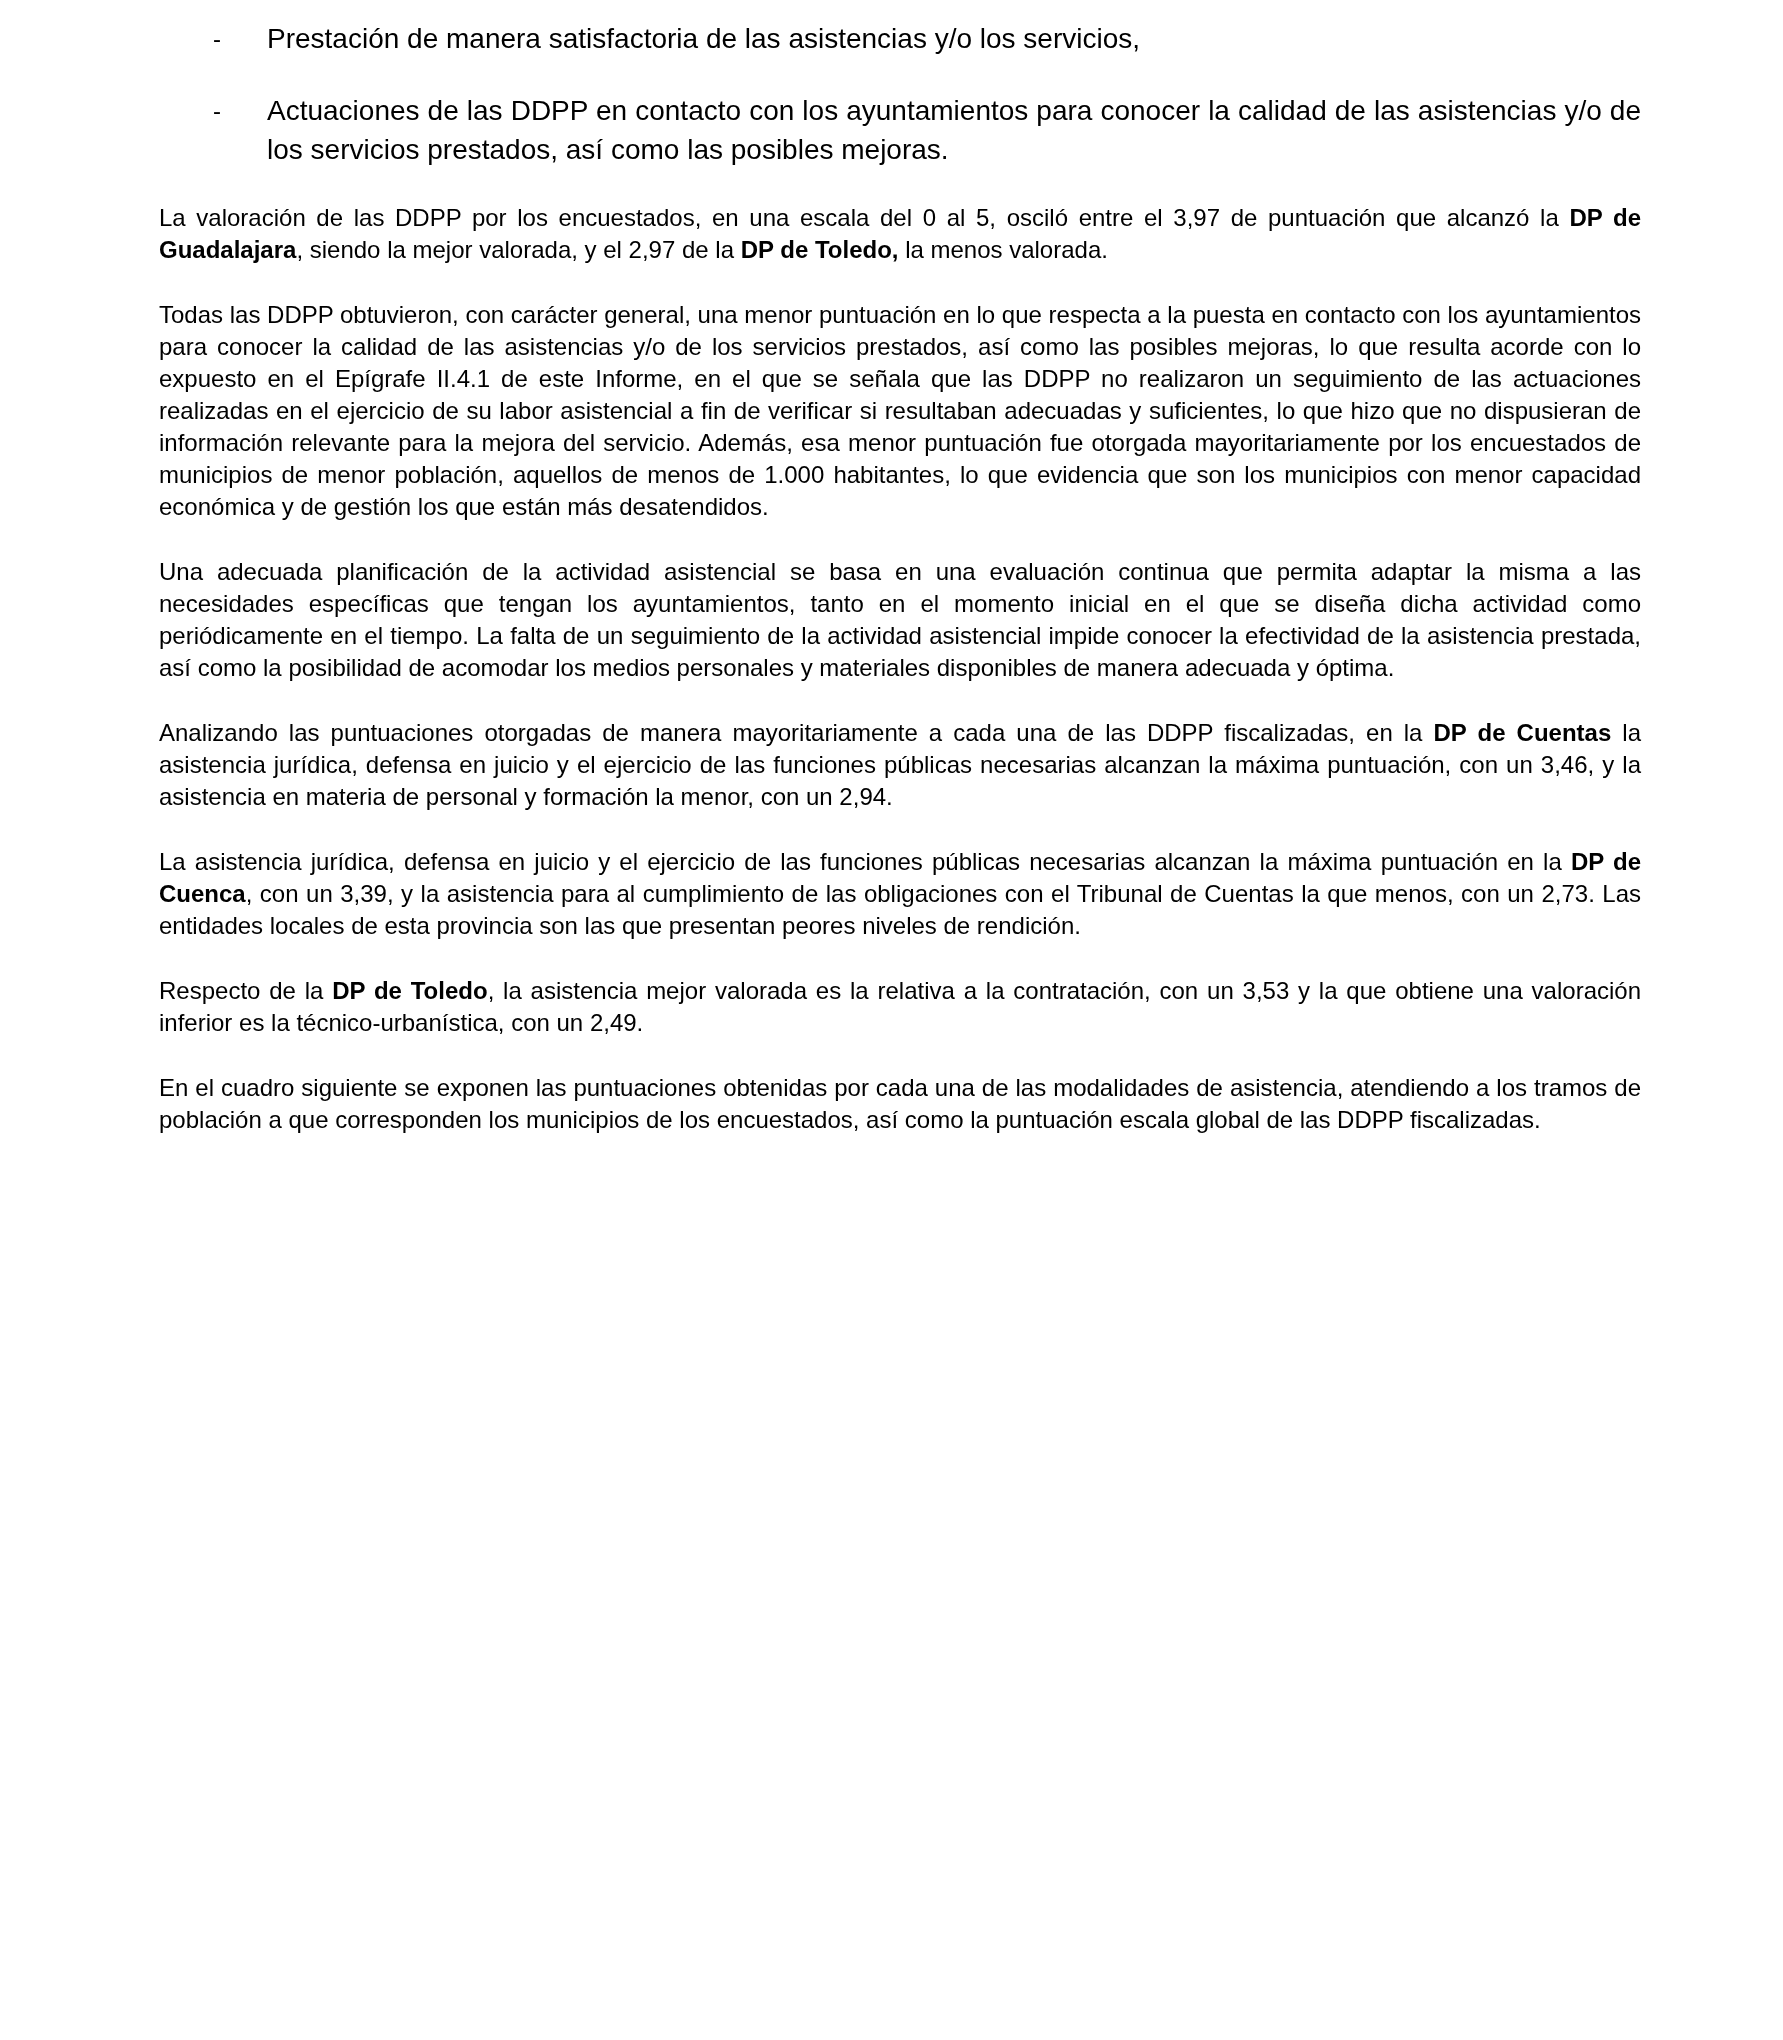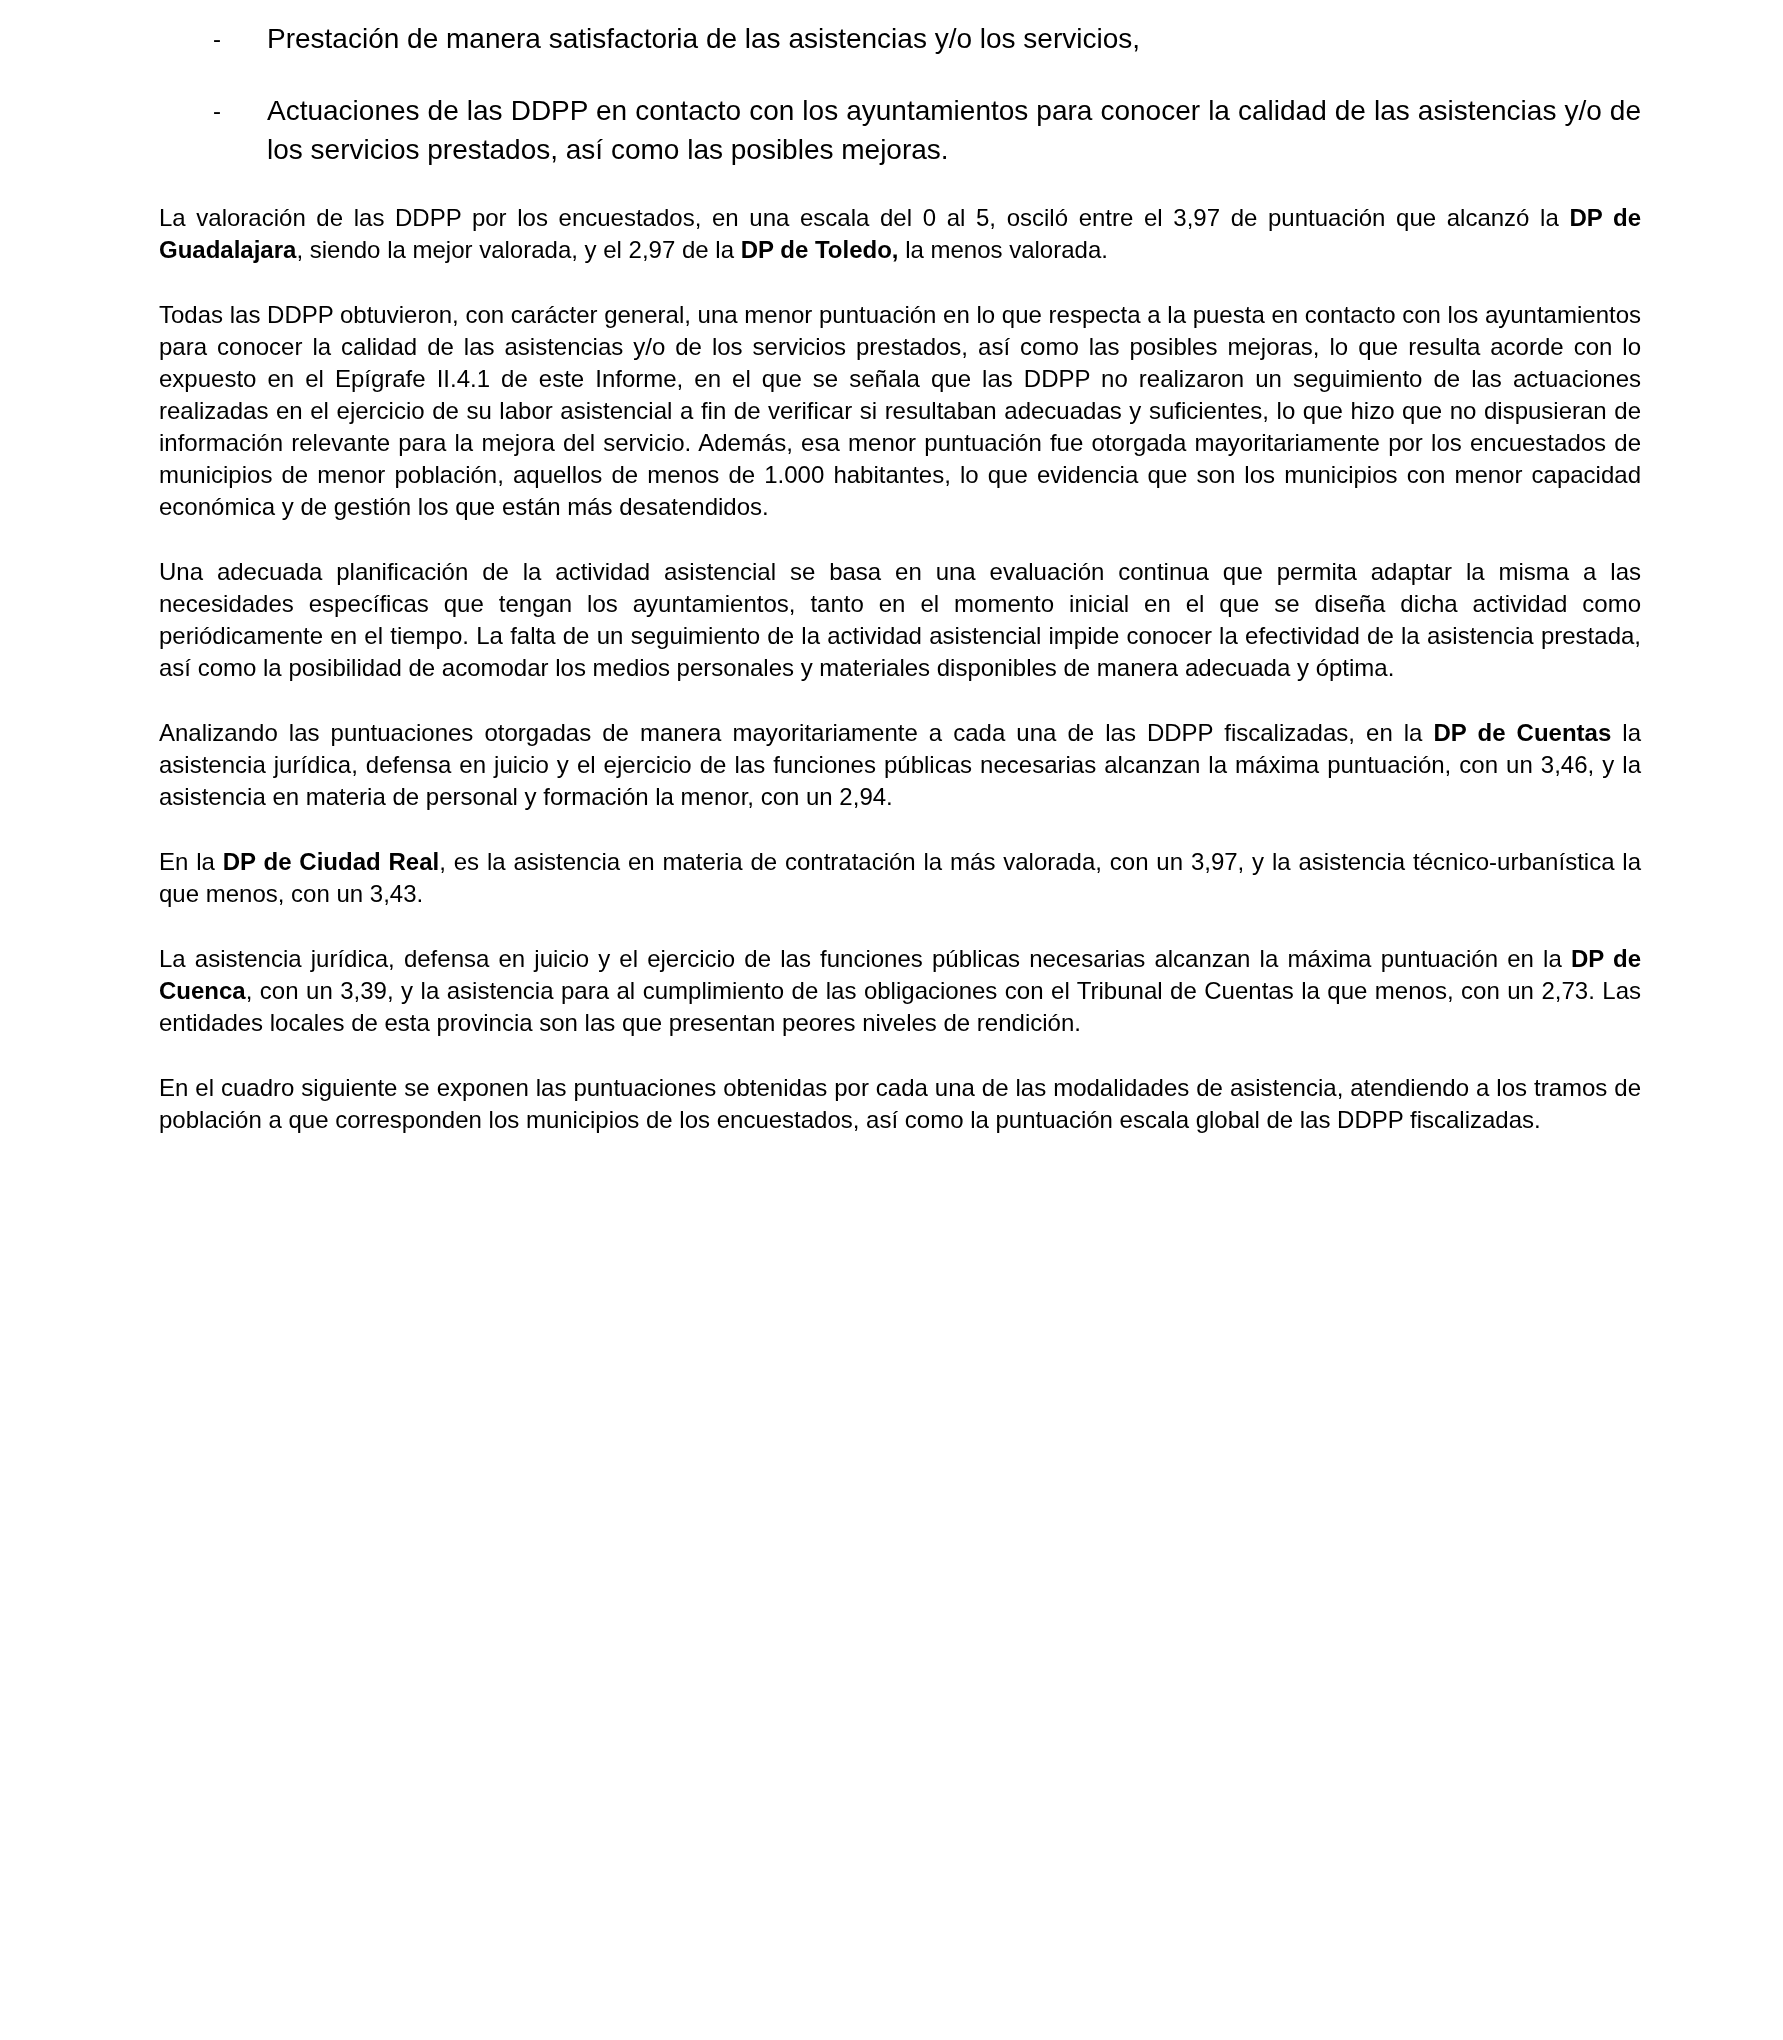--- a/index.html
+++ b/index.html
@@ -63,22 +63,22 @@
   </div>
 
   <p class="para"><span>La valoración de las DDPP por los encuestados, en una escala del 0 al 5, osciló entre el 3,97 de puntuación que alcanzó la </span><b>DP de Guadalajara</b><span>, siendo la mejor valorada, y el 2,97 de la </span><b>DP de Toledo,</b><span> la menos valorada.</span></p>
 
   <p class="para"><span>Todas las DDPP obtuvieron, con carácter general, una menor puntuación en lo que respecta a la puesta en contacto con los ayuntamientos para conocer la calidad de las asistencias y/o de los servicios prestados, así como las posibles mejoras, lo que resulta acorde con lo expuesto en el Epígrafe II.4.1 de este Informe, en el que se señala que las DDPP no realizaron un seguimiento de las actuaciones realizadas en el ejercicio de su labor asistencial a fin de verificar si resultaban adecuadas y suficientes, lo que hizo que no dispusieran de información relevante para la mejora del servicio. Además, esa menor puntuación fue otorgada mayoritariamente por los encuestados de municipios de menor población, aquellos de menos de 1.000 habitantes, lo que evidencia que son los municipios con menor capacidad económica y de gestión los que están más desatendidos.</span></p>
 
   <p class="para"><span>Una adecuada planificación de la actividad asistencial se basa en una evaluación continua que permita adaptar la misma a las necesidades específicas que tengan los ayuntamientos, tanto en el momento inicial en el que se diseña dicha actividad como periódicamente en el tiempo. La falta de un seguimiento de la actividad asistencial impide conocer la efectividad de la asistencia prestada, así como la posibilidad de acomodar los medios personales y materiales disponibles de manera adecuada y óptima.</span></p>
 
   <p class="para"><span>Analizando las puntuaciones otorgadas de manera mayoritariamente a cada una de las DDPP fiscalizadas, en la </span><b>DP de Cuentas</b><span> la asistencia jurídica, defensa en juicio y el ejercicio de las funciones públicas necesarias alcanzan la máxima puntuación, con un 3,46, y la asistencia en materia de personal y formación la menor, con un 2,94.</span></p>
 
-  <p class="para"><span>En la </span><b>DP de Ciudad Real</b><span>, es la asistencia en materia de contratación la más valorada, con un 3,97, y la asistencia técnico-urbanística la que menos, con un 3,43.</span></p>
 
   <p class="para"><span>La asistencia jurídica, defensa en juicio y el ejercicio de las funciones públicas necesarias alcanzan la máxima puntuación en la </span><b>DP de Cuenca</b><span>, con un 3,39, y la asistencia para al cumplimiento de las obligaciones con el Tribunal de Cuentas la que menos, con un 2,73. Las entidades locales de esta provincia son las que presentan peores niveles de rendición.</span></p>
 
 
+  <p class="para"><span>Respecto de la </span><b>DP de Toledo</b><span>, la asistencia mejor valorada es la relativa a la contratación, con un 3,53 y la que obtiene una valoración inferior es la técnico-urbanística, con un 2,49.</span></p>
 
   <p class="para"><span>En el cuadro siguiente se exponen las puntuaciones obtenidas por cada una de las modalidades de asistencia, atendiendo a los tramos de población a que corresponden los municipios de los encuestados, así como la puntuación escala global de las DDPP fiscalizadas.</span></p>
 
 </div>
 
 
 </body></html>

